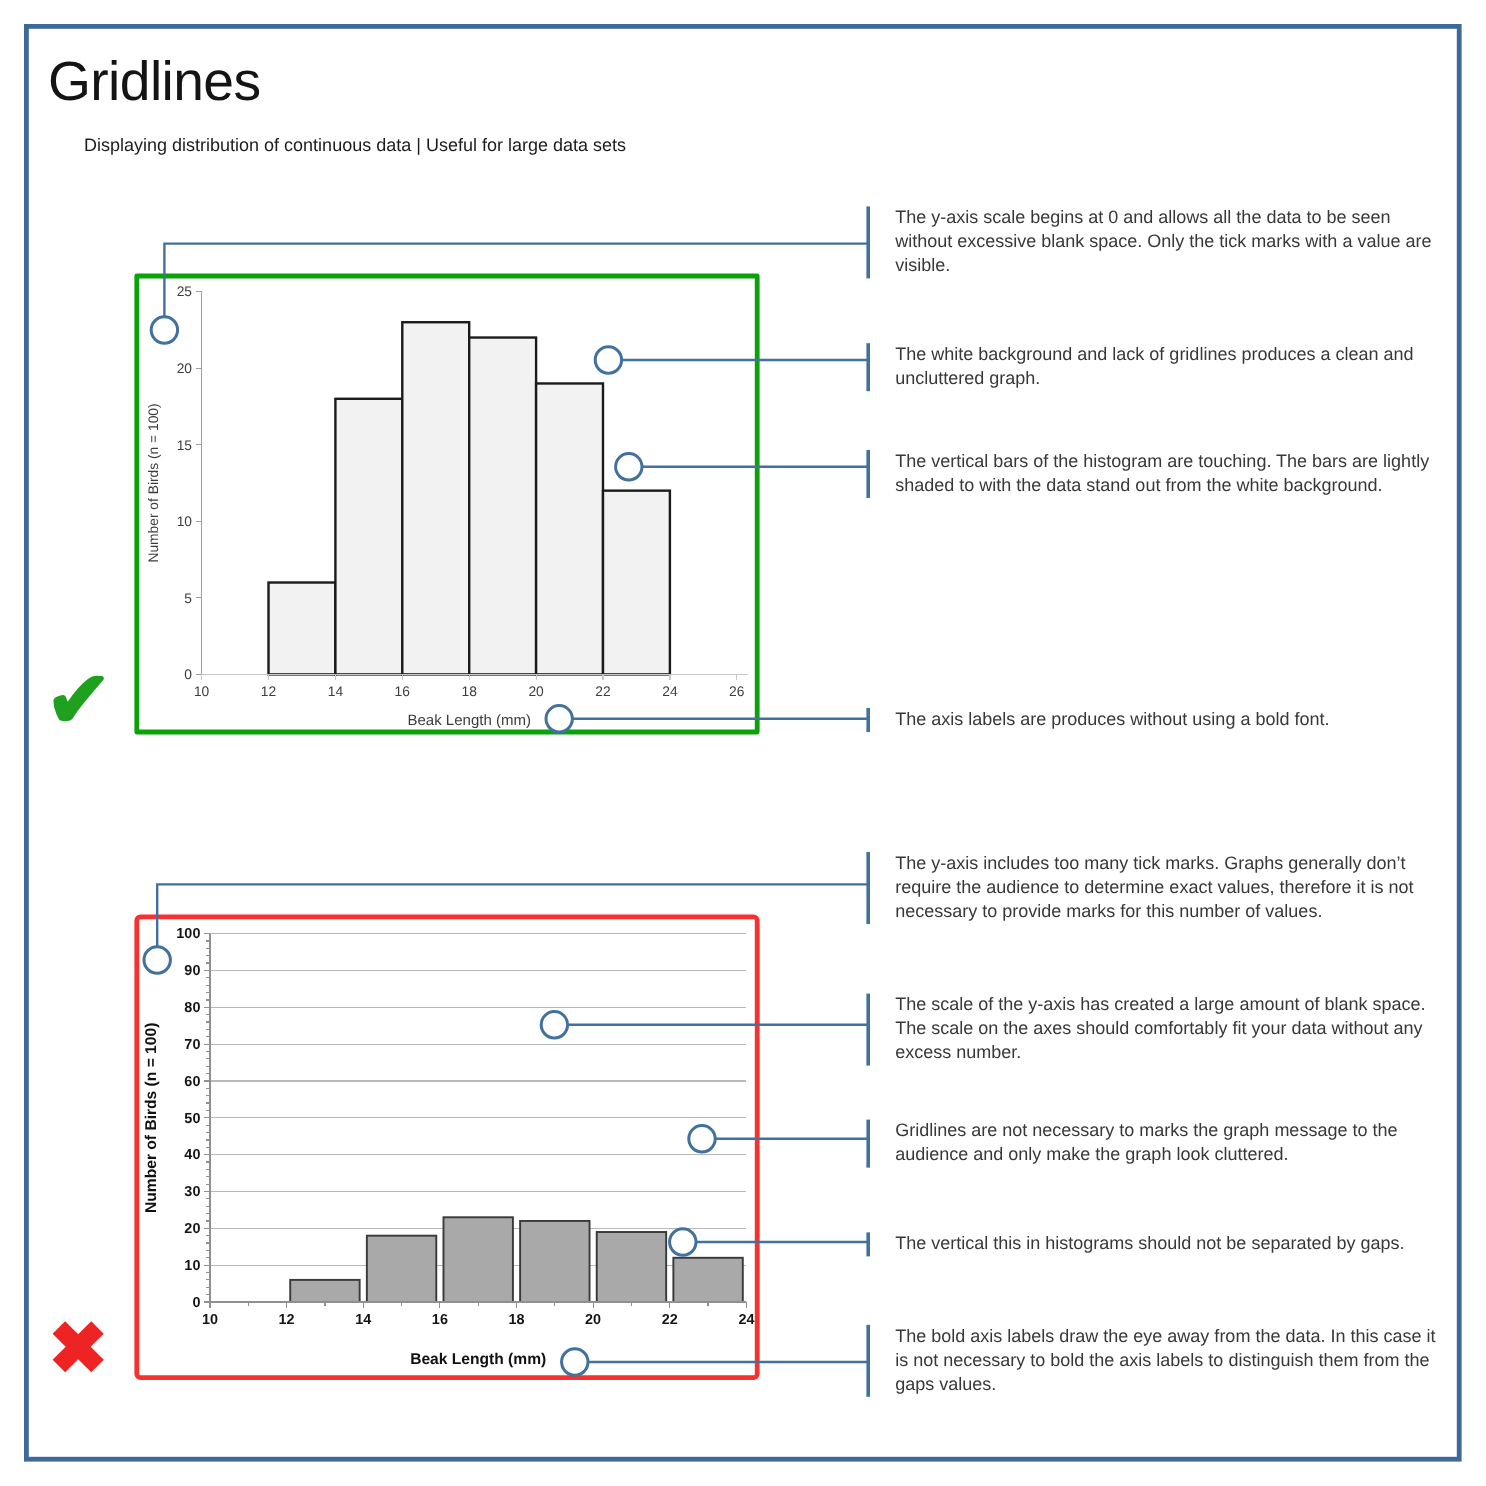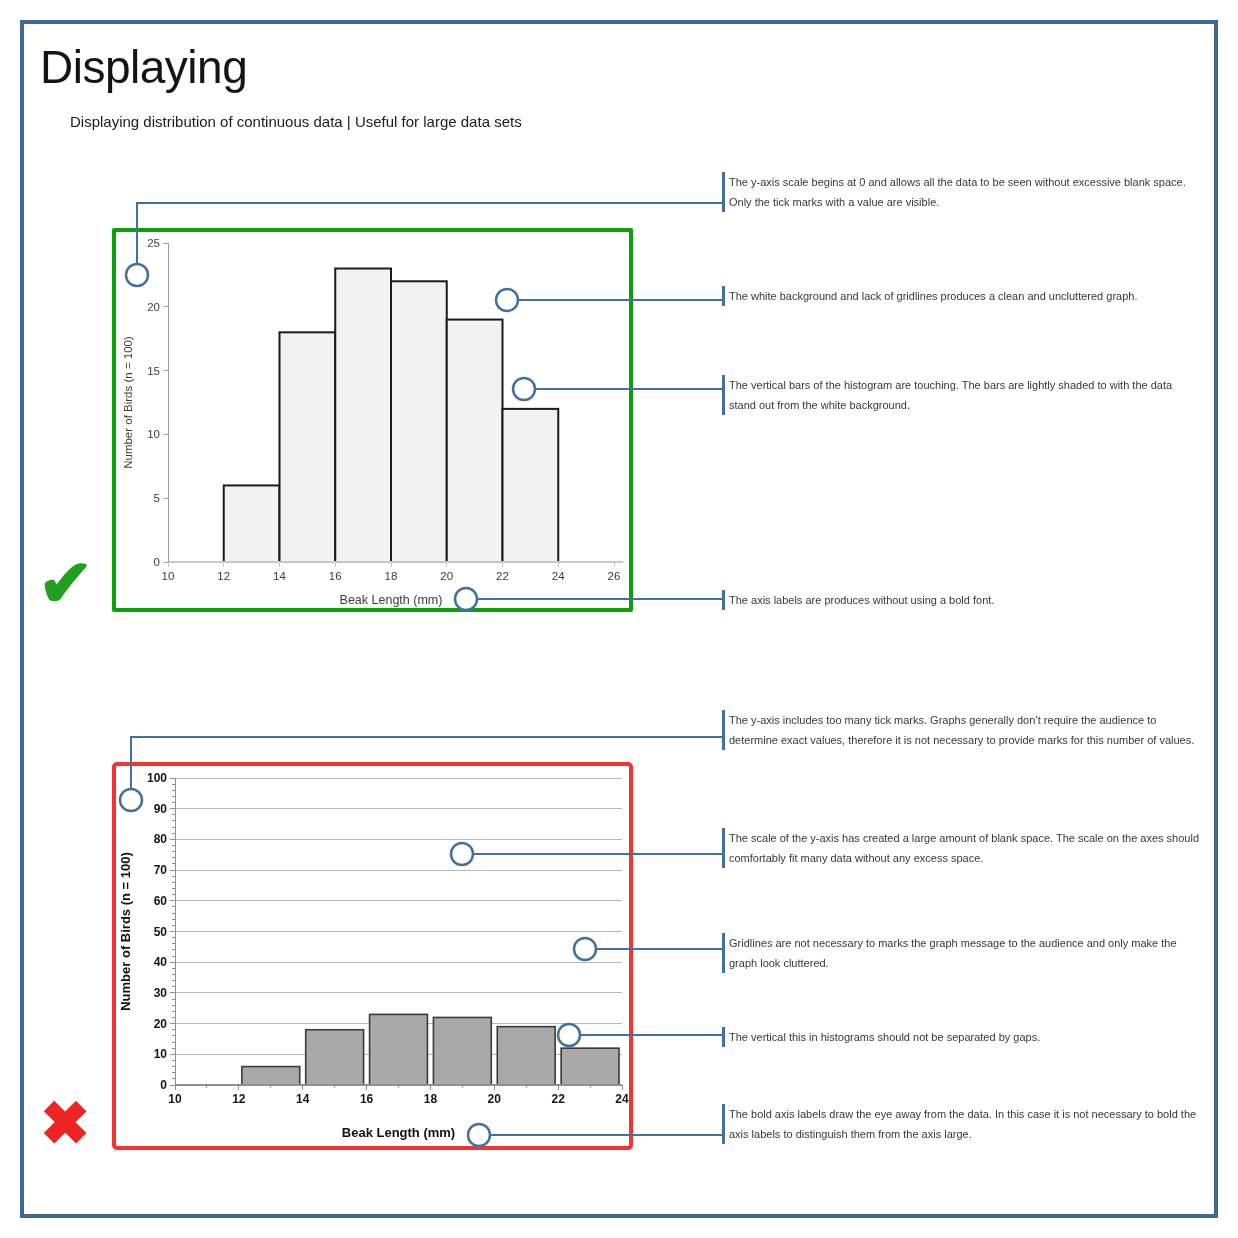--- a/index.html
+++ b/index.html
@@ -16,29 +16,29 @@
   .page-subtitle{position:absolute;left:70px;top:113px;font-size:15px;color:#1c1c1c}
   .panel{position:absolute;background:#fff}
   .panel.good{left:112px;top:228px;width:521px;height:384px;border:4px solid var(--good);border-radius:2px}
   .panel.bad{left:112px;top:762px;width:521px;height:388px;border:4px solid var(--bad);border-radius:5px}
   .panel svg{display:block;width:100%;height:100%}
   .mark{position:absolute;line-height:1;font-weight:700}
   .mark.check{left:38px;top:550px;font-size:66px;color:var(--check)}
   .mark.cross{left:40px;top:1094px;font-size:60px;color:var(--cross)}
   .overlay{position:absolute;left:0;top:0;width:1238px;height:1238px;pointer-events:none;z-index:5}
   .ann{position:absolute;left:722px;width:478px;border-left:3px solid var(--callout);
-    padding-left:4px;font-size:11px;line-height:20px;color:var(--anntext)}
+    padding-left:21px;font-size:15px;line-height:20px;color:var(--anntext)}
   svg text{font-family:"Liberation Sans",sans-serif}
 </style>
 </head>
 <body>
 
 <div class="frame"></div>
 
-<h1 class="page-title">Displaying</h1>
+<h1 class="page-title">Gridlines</h1>
 <div class="page-subtitle">Displaying distribution of continuous data | Useful for large data sets</div>
 
 <div class="panel good">
   <svg id="chart-good" viewBox="0 0 513 376">
       <rect x="107.75" y="253.44" width="55.75" height="76.56" fill="#f2f2f2" stroke="#1b1b1b" stroke-width="2"></rect>
       <rect x="163.5" y="100.32" width="55.75" height="229.68" fill="#f2f2f2" stroke="#1b1b1b" stroke-width="2"></rect>
       <rect x="219.25" y="36.51999999999998" width="55.75" height="293.48" fill="#f2f2f2" stroke="#1b1b1b" stroke-width="2"></rect>
       <rect x="275" y="49.27999999999997" width="55.75" height="280.72" fill="#f2f2f2" stroke="#1b1b1b" stroke-width="2"></rect>
       <rect x="330.75" y="87.56" width="55.75" height="242.44" fill="#f2f2f2" stroke="#1b1b1b" stroke-width="2"></rect>
       <rect x="386.5" y="176.88" width="55.75" height="153.12" fill="#f2f2f2" stroke="#1b1b1b" stroke-width="2"></rect>
@@ -211,17 +211,17 @@
     <circle cx="569" cy="1035" r="11" fill="#ffffff" stroke="#41719c" stroke-width="2.5"></circle>
     <circle cx="479" cy="1135" r="11" fill="#ffffff" stroke="#41719c" stroke-width="2.5"></circle>
   </svg>
 
 <div>
   <div class="ann" style="top:172px">The y-axis scale begins at 0 and allows all the data to be seen without excessive blank space. Only the tick marks with a value are visible.</div>
   <div class="ann" style="top:286px">The white background and lack of gridlines produces a clean and uncluttered graph.</div>
   <div class="ann" style="top:375px">The vertical bars of the histogram are touching. The bars are lightly shaded to with the data stand out from the white background.</div>
   <div class="ann" style="top:590px">The axis labels are produces without using a bold font.</div>
   <div class="ann" style="top:710px">The y-axis includes too many tick marks. Graphs generally don’t require the audience to determine exact values, therefore it is not necessary to provide marks for this number of values.</div>
-  <div class="ann" style="top:828px">The scale of the y-axis has created a large amount of blank space. The scale on the axes should comfortably fit many data without any excess space.</div>
+  <div class="ann" style="top:828px">The scale of the y-axis has created a large amount of blank space. The scale on the axes should comfortably fit your data without any excess number.</div>
   <div class="ann" style="top:933px">Gridlines are not necessary to marks the graph message to the audience and only make the graph look cluttered.</div>
   <div class="ann" style="top:1027px">The vertical this in histograms should not be separated by gaps.</div>
-  <div class="ann" style="top:1104px">The bold axis labels draw the eye away from the data. In this case it is not necessary to bold the axis labels to distinguish them from the axis large.</div>
+  <div class="ann" style="top:1104px">The bold axis labels draw the eye away from the data. In this case it is not necessary to bold the axis labels to distinguish them from the gaps values.</div>
 </div>
 
 </body></html>

